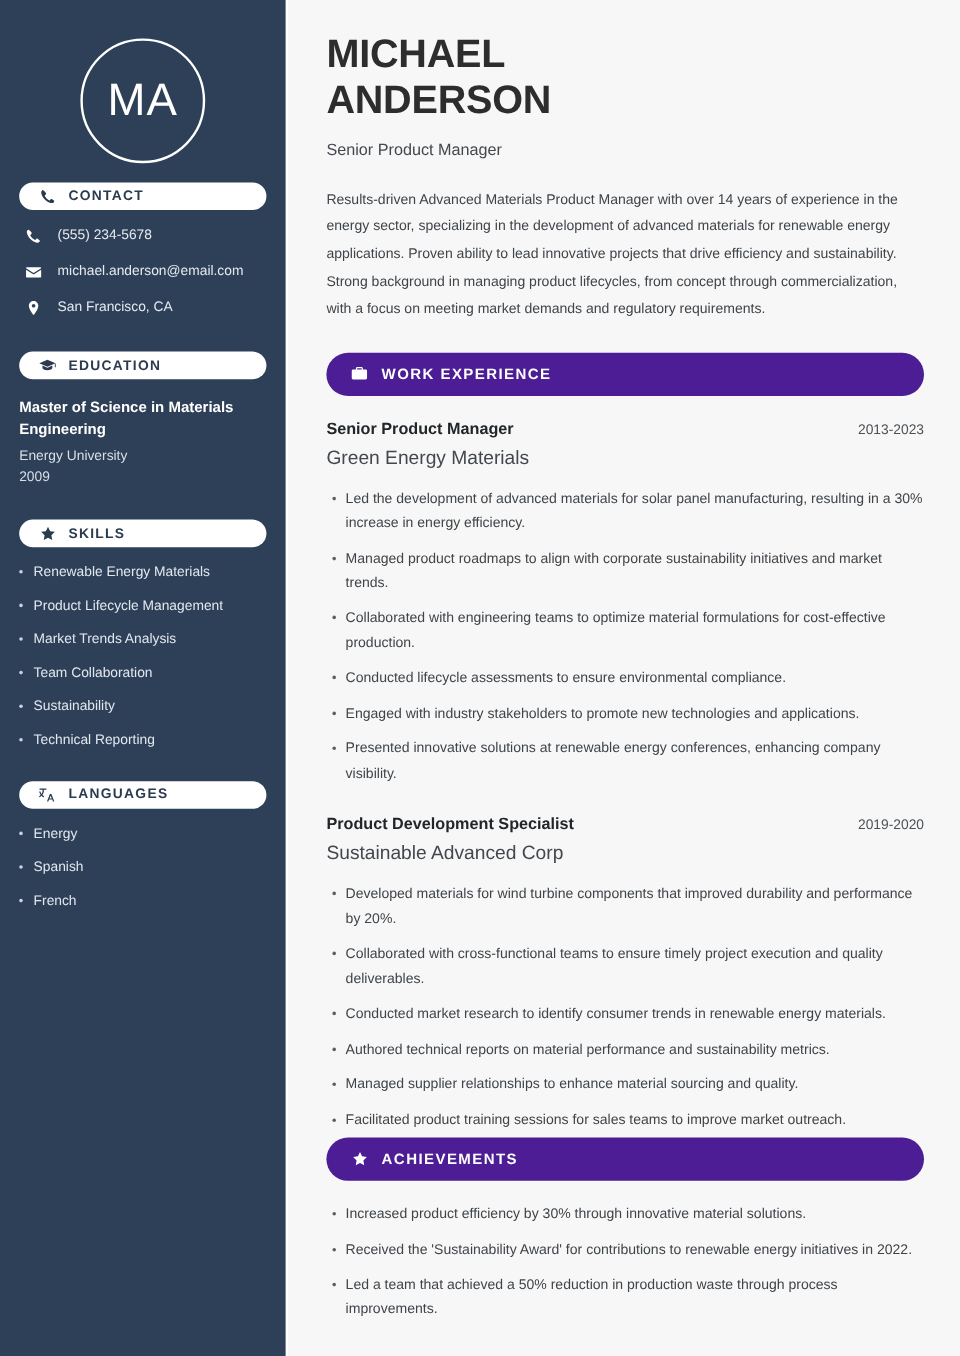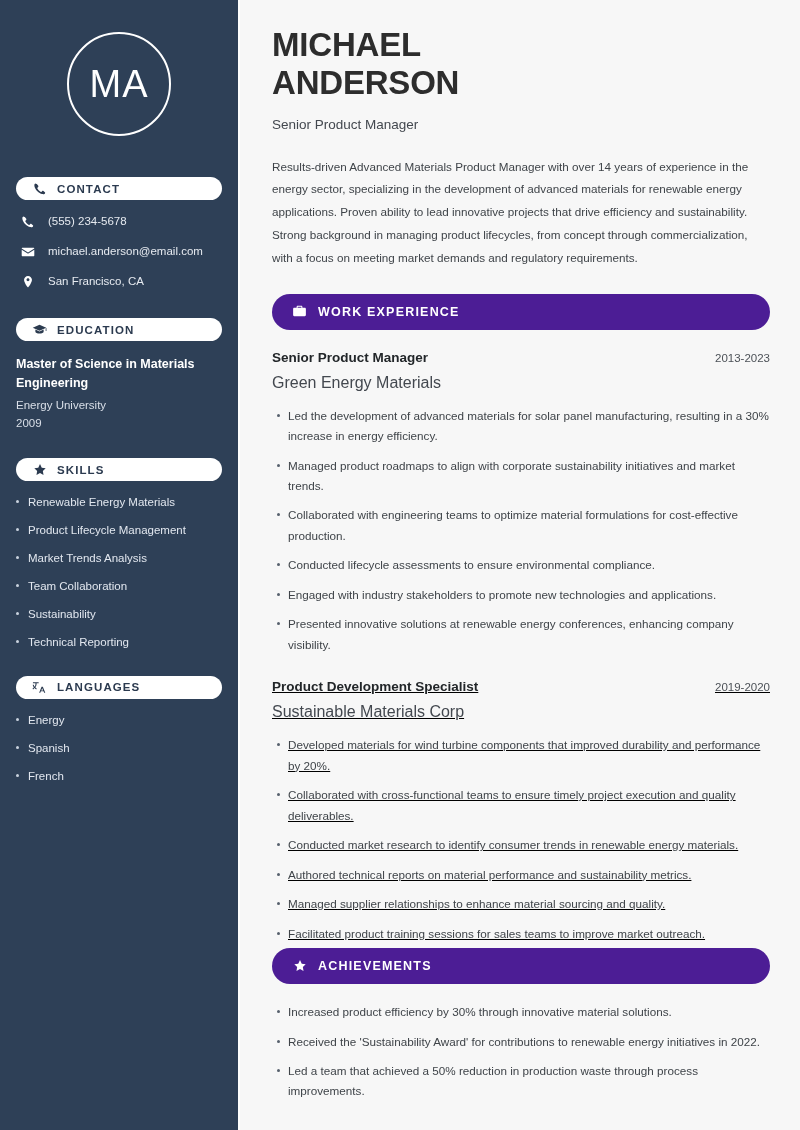--- a/index.html
+++ b/index.html
@@ -28,21 +28,21 @@
     background: #2e4057;
     color: #ffffff;
     padding: 0 0 20px 0;
     box-sizing: border-box;
     position: relative;
   }
   .avatar-wrap {
     display: flex;
     justify-content: center;
     padding-top: 32px;
-    padding-bottom: 41px;
+    padding-bottom: 16px;
     text-align: center;
   }
   .avatar {
     width: 104px;
     height: 104px;
     border-radius: 50%;
     border: 2px solid #ffffff;
     display: flex;
     align-items: center;
     justify-content: center;
@@ -392,26 +392,26 @@
       <ul class="main-bullets">
         <li>Led the development of advanced materials for solar panel manufacturing, resulting in a 30% increase in energy efficiency.</li>
         <li>Managed product roadmaps to align with corporate sustainability initiatives and market trends.</li>
         <li>Collaborated with engineering teams to optimize material formulations for cost-effective production.</li>
         <li>Conducted lifecycle assessments to ensure environmental compliance.</li>
         <li>Engaged with industry stakeholders to promote new technologies and applications.</li>
         <li>Presented innovative solutions at renewable energy conferences, enhancing company visibility.</li>
       </ul>
     </div>
 
-    <div class="job" style="margin-top:24px;text-decoration:underline;">
+    <div class="job" style="margin-top:24px;">
       <div class="job-head">
         <span class="job-role">Product Development Specialist</span>
         <span class="job-dates">2019-2020</span>
       </div>
-      <div class="job-company">Sustainable Materials Corp</div>
+      <div class="job-company">Sustainable Advanced Corp</div>
       <ul class="main-bullets">
         <li>Developed materials for wind turbine components that improved durability and performance by 20%.</li>
         <li>Collaborated with cross-functional teams to ensure timely project execution and quality deliverables.</li>
         <li>Conducted market research to identify consumer trends in renewable energy materials.</li>
         <li>Authored technical reports on material performance and sustainability metrics.</li>
         <li>Managed supplier relationships to enhance material sourcing and quality.</li>
         <li>Facilitated product training sessions for sales teams to improve market outreach.</li>
       </ul>
     </div>
 

